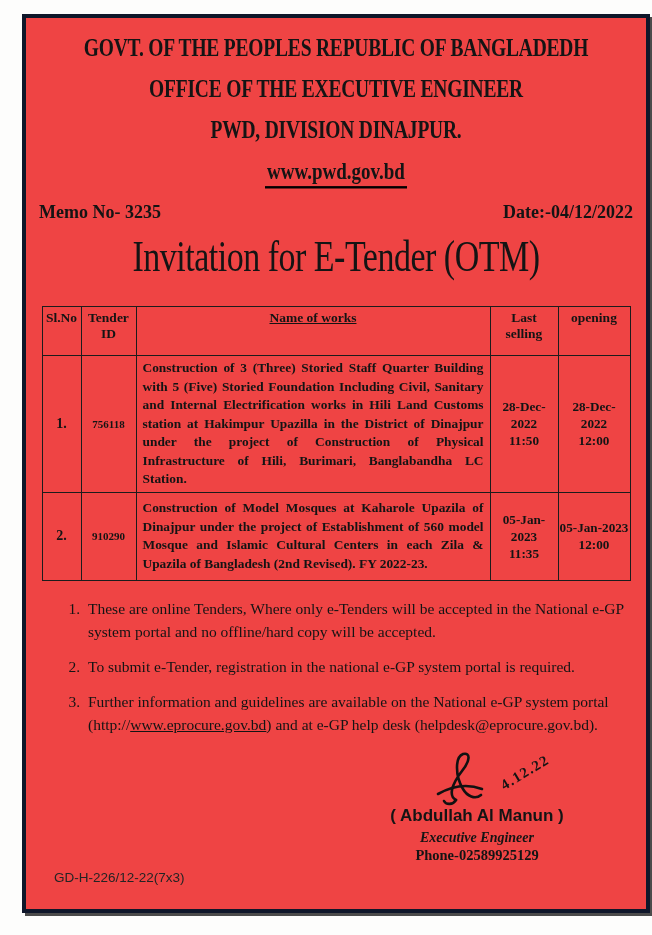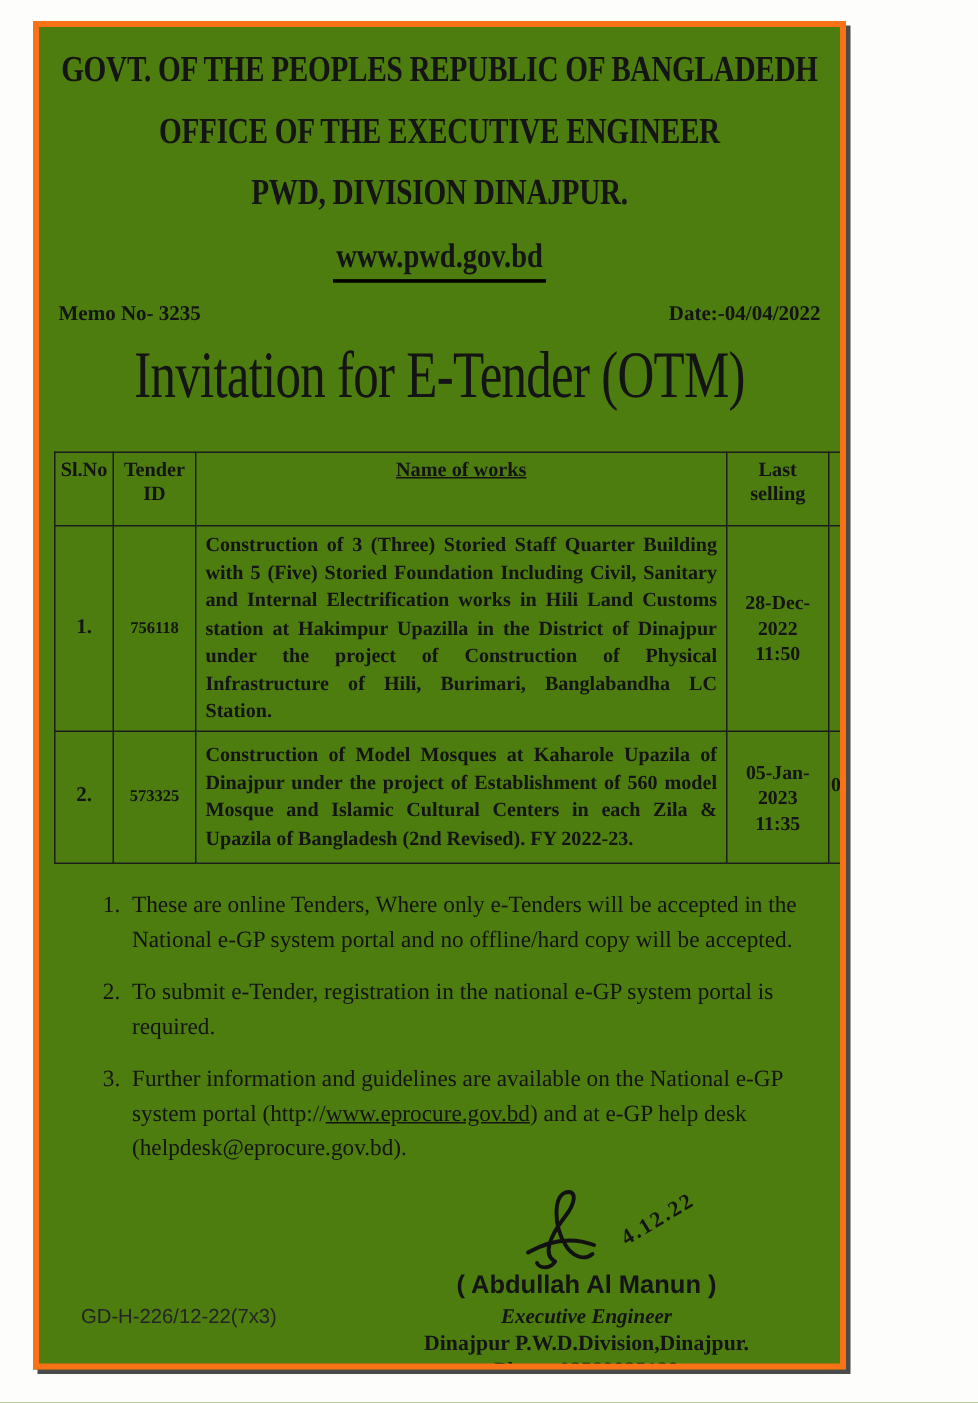--- a/index.html
+++ b/index.html
@@ -7,45 +7,45 @@
   body {
     background: #f4f4f2;
     font-family: "Liberation Serif", serif;
     color: #141414;
     position: relative;
     overflow: hidden;
   }
   .page { position: absolute; inset: 0; background: #fdfdfc; }
   .frame {
     position: absolute; left: 22px; top: 14px;
-    width: 542px; height: 899px;
-    border: 4px solid #f97316;
+    width: 628px; height: 899px;
+    border: 4px solid #0f172a;
     box-shadow: 3px 3px 0 #4b4b4b;
-    background: #4d7c0f;
+    background: #ef4444;
   }
   .content { position: relative; width: 100%; height: 100%; padding: 14px 10px; overflow: hidden; }
 
   
   .letterhead { text-align: center; margin-top: 6px; }
   .h-line {
     font-weight: bold; font-size: 19.5px; letter-spacing: -0.2px;
     line-height: 20px; margin-bottom: 21px;
     transform: scaleY(1.25); transform-origin: center;
   }
   .h-site { margin-top: 2px; height: 26px; }
   .site {
     display: inline-block; font-weight: bold; font-size: 19px;
     border-bottom: 2.5px solid #000; padding: 0 2px 1px;
     transform: scaleY(1.2); transform-origin: center;
   }
 
   
   .memo-row {
     display: flex; justify-content: space-between;
-    font-weight: bold; font-size: 14px; margin-top: 15px; padding: 0 3px;
+    font-weight: bold; font-size: 18px; margin-top: 15px; padding: 0 3px;
   }
 
   
   .title-wrap { text-align: center; margin-top: 12px; height: 58px; }
   .title {
     display: inline-block; font-size: 34px; letter-spacing: -0.5px;
     font-weight: 500; line-height: 44px;
     transform: scaleY(1.3); transform-origin: center;
   }
 
@@ -98,21 +98,21 @@
         <div class="h-line">GOVT. OF THE PEOPLES REPUBLIC OF BANGLADEDH</div>
         <div class="h-line">OFFICE OF THE EXECUTIVE ENGINEER</div>
         <div class="h-line">PWD, DIVISION DINAJPUR.</div>
         <div class="h-site">
           <span class="site">www.pwd.gov.bd</span>
         </div>
       </div>
 
       <div class="memo-row">
         <span>Memo No- 3235</span>
-        <span>Date:-04/04/2022</span>
+        <span>Date:-04/12/2022</span>
       </div>
 
       <div class="title-wrap">
         <span class="title">Invitation for E-Tender (OTM)</span>
       </div>
 
 
       <table>
         <colgroup>
           <col style="width:39px">
@@ -139,21 +139,21 @@
               <div>28-Dec-2022</div>
               <div>11:50</div>
             </td>
             <td class="c-when">
               <div>28-Dec-2022</div>
               <div>12:00</div>
             </td>
           </tr>
           <tr>
             <td class="c-sl">2.</td>
-            <td class="c-id">573325</td>
+            <td class="c-id">910290</td>
             <td class="c-name">Construction of Model Mosques at Kaharole Upazila of Dinajpur under the project of Establishment of 560 model Mosque and Islamic Cultural Centers in each Zila &amp; Upazila of Bangladesh (2nd Revised). FY 2022-23.</td>
             <td class="c-when">
               <div>05-Jan-2023</div>
               <div>11:35</div>
             </td>
             <td class="c-when">
               <div>05-Jan-2023</div>
               <div>12:00</div>
             </td>
           </tr>
@@ -173,21 +173,20 @@
               <g fill="none" stroke="#111" stroke-width="2.6" stroke-linecap="round">
                 <path d="M 24 50 C 16 46 20 34 30 21 C 38 11 39 2 31 4 C 23 7 23 26 31 39 C 35 46 43 50 49 45"></path>
                 <path d="M 6 44 C 20 36 34 33 50 39"></path>
                 <path d="M 24 50 C 21 55 14 55 12 51"></path>
               </g>
             </svg>
             <span class="sig-date">4.12.22</span>
           </div>
           <div class="sig-name">( Abdullah Al Manun )</div>
           <div class="sig-role">Executive Engineer</div>
-          <div class="sig-office">Dinajpur P.W.D.Division,Dinajpur.</div>
           <div class="sig-phone">Phone-02589925129</div>
 
         </div>
       </div>
 
       <div class="footer-ref">GD-H-226/12-22(7x3)</div>
 
     </div>
   </div>
 </div>

